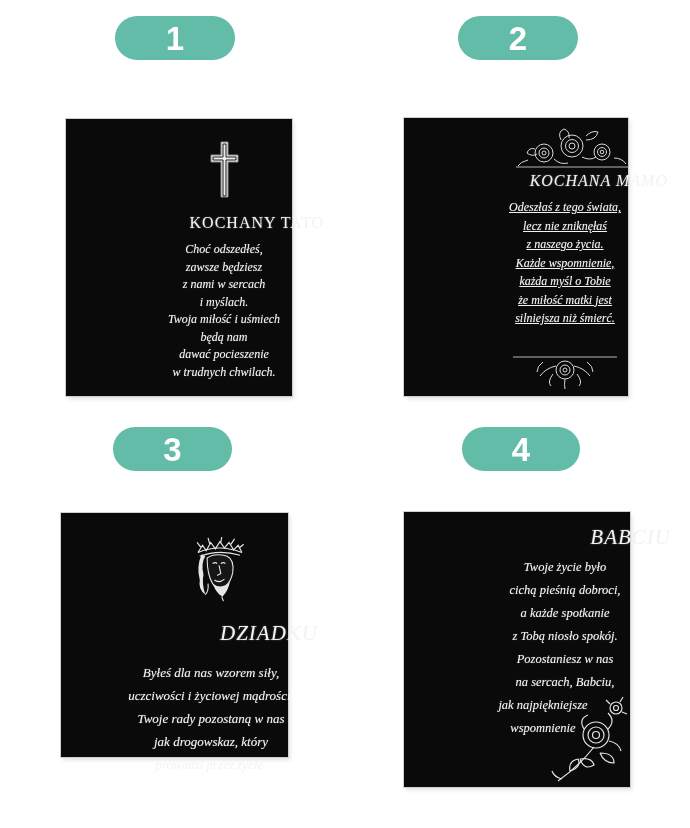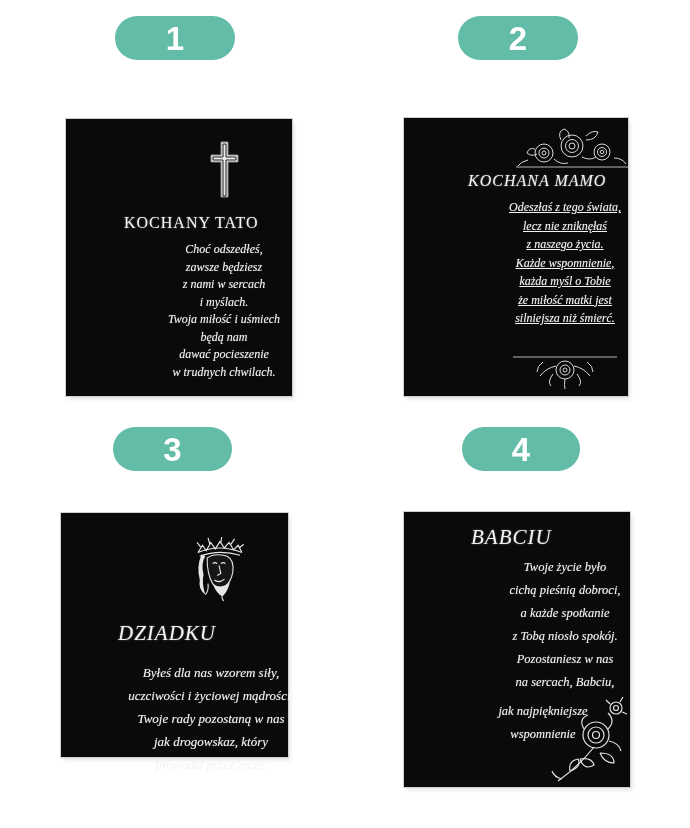--- a/index.html
+++ b/index.html
@@ -28,21 +28,21 @@
   
   .plaque{
     position:absolute;background:var(--plaque-bg);color:var(--engrave);
     box-shadow:0 0 0 1px #cfcfcf, 2px 3px 4px rgba(0,0,0,.12);
   }
   #plaque-1{left:66px;top:119px;width:226px;height:277px;}
   #plaque-2{left:404px;top:118px;width:224px;height:278px;}
   #plaque-3{left:61px;top:513px;width:227px;height:244px;}
   #plaque-4{left:404px;top:512px;width:226px;height:275px;}
   .plaque .title{
-    position:absolute;text-align:left;letter-spacing:1px;
+    position:absolute;text-align:right;letter-spacing:1px;
     text-shadow:0 0 2px rgba(255,255,255,.4);white-space:nowrap;
   }
   .plaque .poem{position:absolute;text-align:center;font-style:italic;
     text-shadow:0 0 1px rgba(255,255,255,.45);}
   .poem .line{white-space:nowrap;}
   
   #plaque-1 .title{left:58px;top:95px;width:200px;font-size:16px;}
   #plaque-1 .poem{left:58px;top:122px;width:200px;font-size:12px;line-height:17.5px;}
   #plaque-1 .cross{position:absolute;left:144px;top:22px;}
   
@@ -50,21 +50,21 @@
   #plaque-2 .poem{left:61px;top:80px;width:200px;font-size:12px;line-height:18.5px;text-decoration:underline;}
   #plaque-2 .ornament-top{position:absolute;right:0;top:9px;}
   #plaque-2 .ornament-bottom{position:absolute;left:109px;top:236px;}
   
   #plaque-3 .title{left:57px;top:108px;width:200px;font-size:21px;font-style:italic;}
   #plaque-3 .poem{left:50px;top:148px;width:200px;font-size:13px;line-height:23px;}
   #plaque-3 .jesus{position:absolute;left:126px;top:20px;}
   
   #plaque-4 .title{left:67px;top:13px;width:200px;font-size:21px;font-style:italic;}
   #plaque-4 .poem{left:61px;top:44px;width:200px;font-size:12.5px;line-height:23px;}
-  #plaque-4 .poem .gap{margin-top:6px;font-style:italic;}
+  #plaque-4 .poem .gap{font-style:italic;}
   #plaque-4 .poem .shift{transform:translateX(-22px);}
   #plaque-4 .rose{position:absolute;right:2px;bottom:2px;}
   svg{display:block;}
 </style>
 </head>
 <body>
 
 <div class="canvas">
 
   <div class="badge" id="badge-1">1</div>

